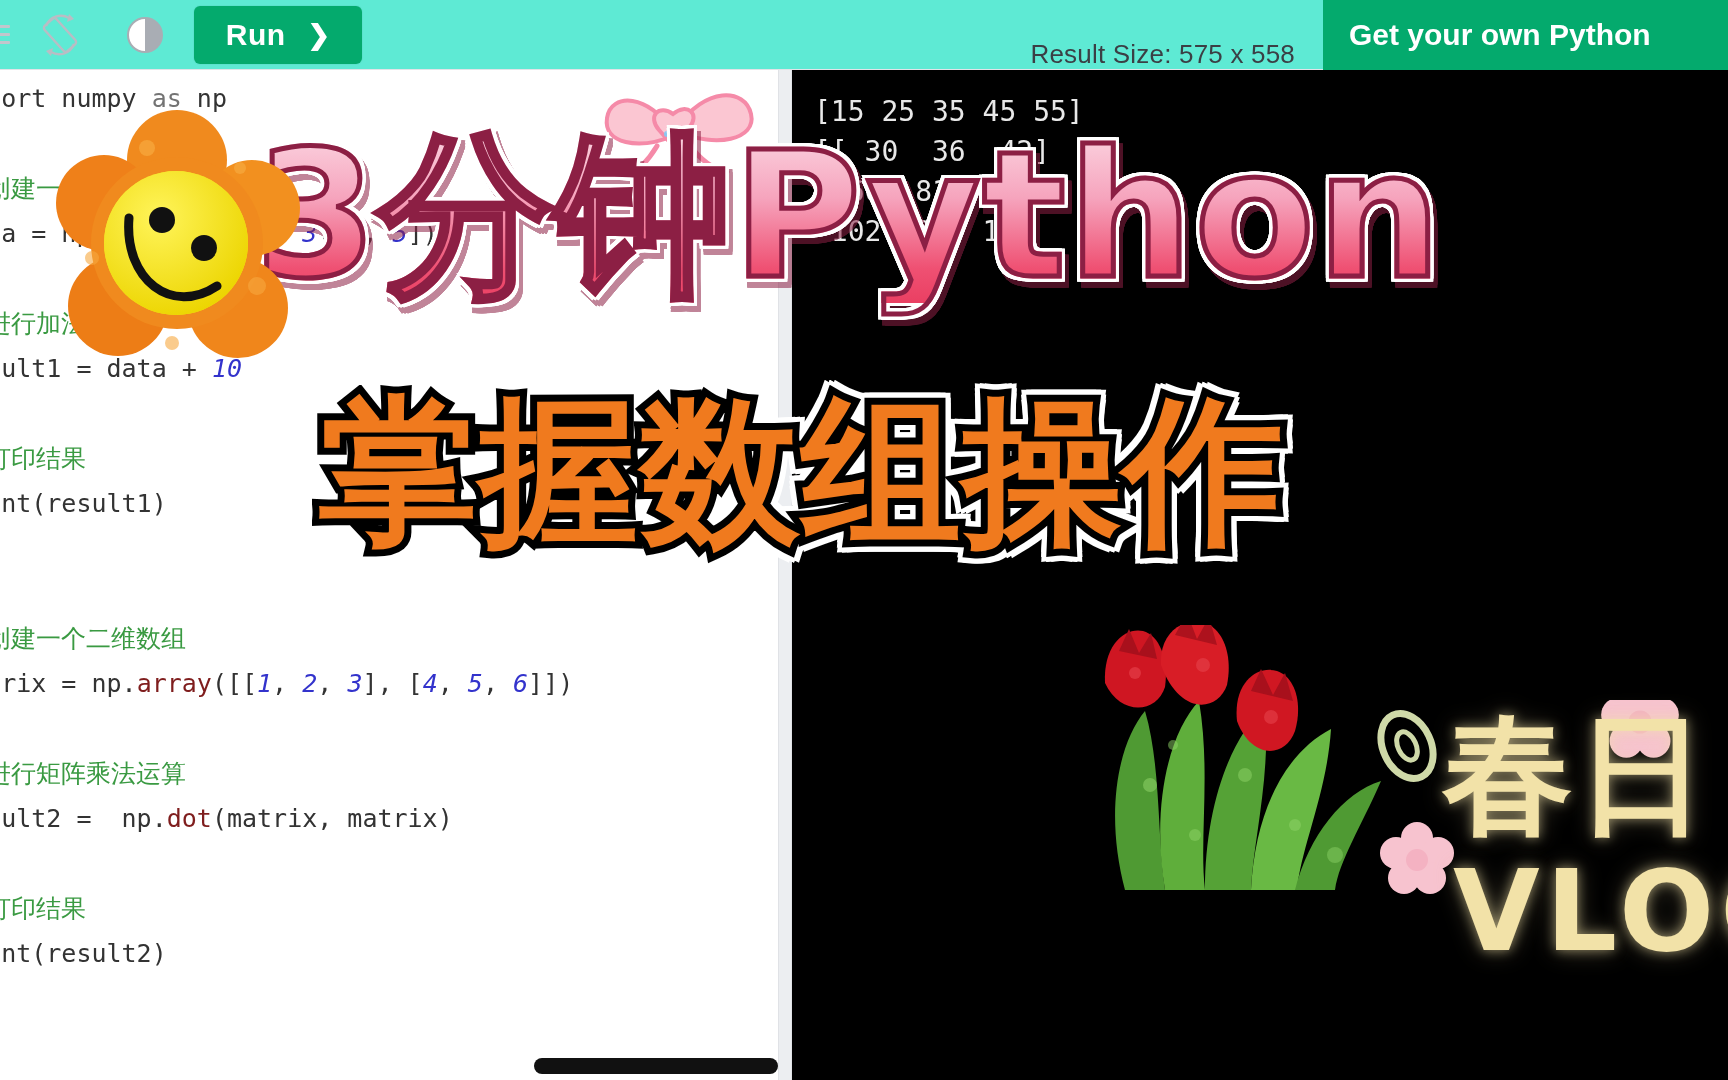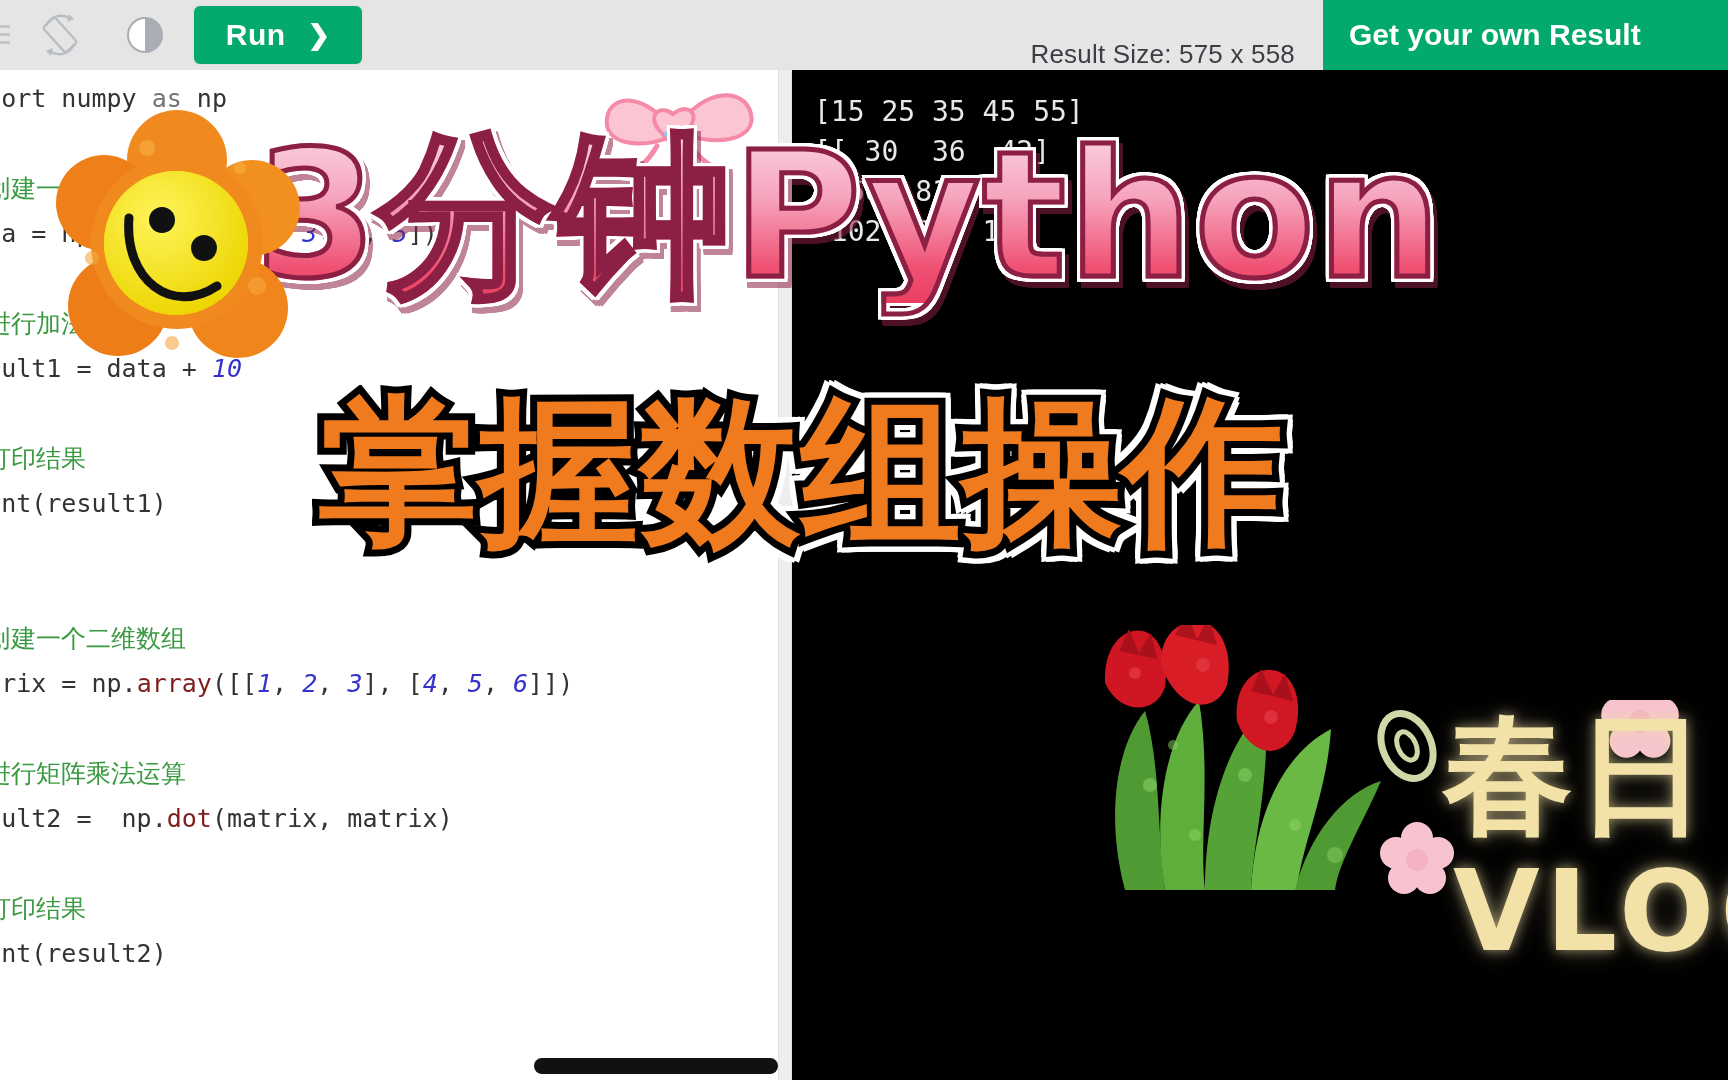--- a/index.html
+++ b/index.html
@@ -6,21 +6,21 @@
   body{
     width:1728px;height:1080px;overflow:hidden;
     background:#fff;
     font-family:"Liberation Sans", sans-serif;
     position:relative;
   }
 
   
   #toolbar{
     position:absolute;left:0;top:0;width:1728px;height:70px;
-    background:#e5e5e5;
+    background:#5eead4;
     display:flex;align-items:center;
     border-bottom:1px solid #e2e4e8;
     box-sizing:border-box;
     z-index:20;
   }
   .tb-left{display:flex;align-items:center;gap:0px;}
   .icon-btn{
     display:flex;align-items:center;justify-content:center;
     height:70px;cursor:pointer;
   }
@@ -193,21 +193,21 @@
 
     <div id="run-button">
       <span class="run-label">Run</span>
       <span class="run-arrow">❯</span>
     </div>
   </div>
 
   <div class="tb-right">
     <span id="result-size">Result Size: 575 x 558</span>
     <div id="get-python-button">
-      <span class="gp-label">Get your own Result</span>
+      <span class="gp-label">Get your own Python</span>
     </div>
   </div>
 </div>
 
 <div id="editor-pane">
   <div id="code-block"><div><span class="c-plain">import nu</span><span class="c-plain">mpy </span><span class="c-kw">as</span><span class="c-plain"> np</span></div><div>&nbsp;</div><div><span class="c-com"># 创建一个一维数组</span></div><div><span class="c-plain">data = n</span><span class="c-plain">p.</span><span class="c-fn">array</span><span class="c-plain">([</span><span class="c-num">1</span><span class="c-plain">, </span><span class="c-num">2</span><span class="c-plain">, </span><span class="c-num">3</span><span class="c-plain">, </span><span class="c-num">4</span><span class="c-plain">, </span><span class="c-num">5</span><span class="c-plain">])</span></div><div>&nbsp;</div><div><span class="c-com"># 进行加法运算</span></div><div><span class="c-plain">result1 = </span><span class="c-plain">data</span><span class="c-plain"> + </span><span class="c-num">10</span></div><div>&nbsp;</div><div><span class="c-com"># 打印结果</span></div><div><span class="c-plain">print(res</span><span class="c-plain">ult1)</span></div><div>&nbsp;</div><div>&nbsp;</div><div><span class="c-com"># 创建一个二维数组</span></div><div><span class="c-plain">matrix = </span><span class="c-plain">np.</span><span class="c-fn">array</span><span class="c-plain">([[</span><span class="c-num">1</span><span class="c-plain">, </span><span class="c-num">2</span><span class="c-plain">, </span><span class="c-num">3</span><span class="c-plain">], [</span><span class="c-num">4</span><span class="c-plain">, </span><span class="c-num">5</span><span class="c-plain">, </span><span class="c-num">6</span><span class="c-plain">]])</span></div><div>&nbsp;</div><div><span class="c-com"># 进行矩阵乘法运算</span></div><div><span class="c-plain">result2 = </span><span class="c-plain"> np.</span><span class="c-fn">dot</span><span class="c-plain">(matrix, matrix)</span></div><div>&nbsp;</div><div><span class="c-com"># 打印结果</span></div><div><span class="c-plain">print(res</span><span class="c-plain">ult2)</span></div><div>&nbsp;</div><div>&nbsp;</div><div>&nbsp;</div></div>
   <div id="editor-scroll-track"></div>
   <div id="editor-hscroll"></div>
 </div>
 

